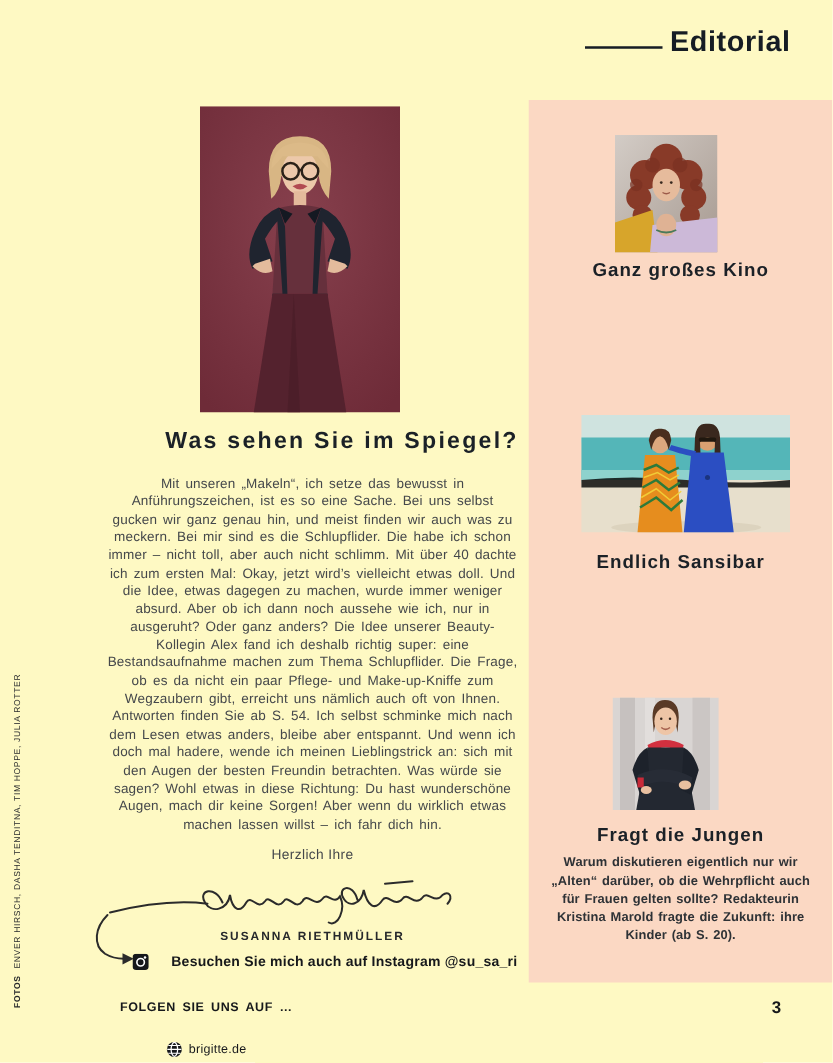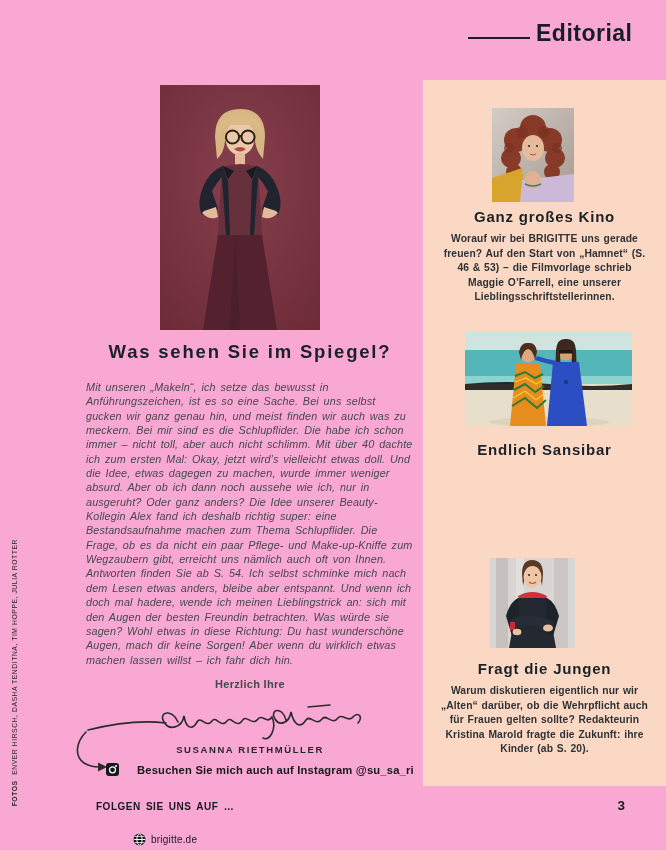--- a/index.html
+++ b/index.html
@@ -1,32 +1,32 @@
 <!DOCTYPE html>
 <html><head>
 <meta charset="utf-8">
 <style>
   * { margin:0; padding:0; box-sizing:border-box; }
   html,body { width:666px; height:850px; }
   body { font-family:"Liberation Sans","DejaVu Sans",sans-serif; background:#ffffff; }
-  .page { position:relative; width:666px; height:850px; background:#f9a8d4; overflow:hidden; }
+  .page { position:relative; width:666px; height:850px; background:#fef9c3; overflow:hidden; }
 
   
   .masthead { position:absolute; top:22px; left:468px; display:flex; align-items:flex-end; }
   .masthead-line { width:62px; height:2.5px; background:#161d24; margin-bottom:6px; margin-right:6px; }
   .masthead-word { font-size:23px; font-weight:700; color:#161d24; letter-spacing:0.5px; line-height:1; }
 
   
   .main-photo { position:absolute; left:160px; top:85px; width:160px; height:245px; }
-  .headline { position:absolute; left:85px; top:341px; width:330px; text-align:center;
+  .headline { position:absolute; left:85px; top:341px; width:330px; text-align:right;
               font-size:18.5px; font-weight:700; letter-spacing:1.8px; color:#1b2127; }
-  .body-text { position:absolute; left:86px; top:380px; width:328px; 
-               font-size:10.8px; line-height:14.35px; color:#45484b; letter-spacing:0.15px; word-spacing:1.6px;font-style:italic; }
+  .body-text { position:absolute; left:86px; top:380px; width:328px; text-align:center;
+               font-size:10.8px; line-height:14.35px; color:#45484b; letter-spacing:0.15px; word-spacing:1.6px; }
   .closing { position:absolute; left:86px; top:678px; width:328px; text-align:center;
-             font-size:11px; color:#45484b; letter-spacing:0.3px;font-weight:bold; }
+             font-size:11px; color:#45484b; letter-spacing:0.3px; }
   .signature-svg { position:absolute; left:72px; top:700px; }
   .signature-name { position:absolute; left:85px; top:744px; width:330px; text-align:center;
                     font-size:9.5px; font-weight:700; letter-spacing:1.6px; color:#26282b; }
   .insta-line { position:absolute; left:106px; top:763px; display:flex; align-items:center; gap:18px; }
   .insta-line .txt { font-size:11.2px; font-weight:700; color:#16181b; letter-spacing:0.2px; }
 
   
   .credits { position:absolute; left:11px; bottom:44px; writing-mode:vertical-rl; transform:rotate(180deg);
              font-size:6.8px; color:#26282b; letter-spacing:0.55px; white-space:nowrap; }
   .credits b { font-weight:700; margin-bottom:3px; }
@@ -155,21 +155,20 @@
         <circle cx="37" cy="38" r="1.1" fill="#3a2a20"></circle>
           <circle cx="45" cy="38" r="1.1" fill="#3a2a20"></circle>
         <path d="M38,46 Q41,48 44,46" stroke="#9c5a4a" stroke-width="1" fill="none"></path>
         <path d="M0,70 L30,60 L34,94 L0,94 Z" fill="#d7a52b"></path>
         <path d="M30,72 L82,66 L82,94 L28,94 Z" fill="#ccb9d8"></path>
         <ellipse cx="41" cy="72" rx="8" ry="9" fill="#dfb294"></ellipse>
         <path d="M33,76 Q41,80 49,76" stroke="#4a7a5a" stroke-width="1.4" fill="none"></path>
       </svg>
     </div>
     <div class="sb-title" style="top:128px;">Ganz großes Kino</div>
-    <div class="sb-body" style="top:152px;">Worauf wir bei BRIGITTE uns gerade freuen? Auf den Start von „Hamnet“ (S. 46 &amp; 53) – die Filmvorlage schrieb Maggie O’Farrell, eine unserer Lieblingsschriftstellerinnen.</div>
 
     <div class="sb-photo" style="left:42px; top:252px;">
       <svg width="167" height="94" viewBox="0 0 167 94">
         <rect width="167" height="22" fill="#cfe3df"></rect>
         <rect y="18" width="167" height="34" fill="#54b6b8"></rect>
         <rect y="44" width="167" height="10" fill="#8ed2cd"></rect>
         <rect y="52" width="167" height="42" fill="#e7dfcc"></rect>
         <path d="M0,52 Q40,48 84,52 T167,52 L167,58 L0,58Z" fill="#d8ecе4" opacity="0.8"></path>
         <ellipse cx="84" cy="90" rx="60" ry="5" fill="#d6ccb4" opacity="0.6"></ellipse>
 

